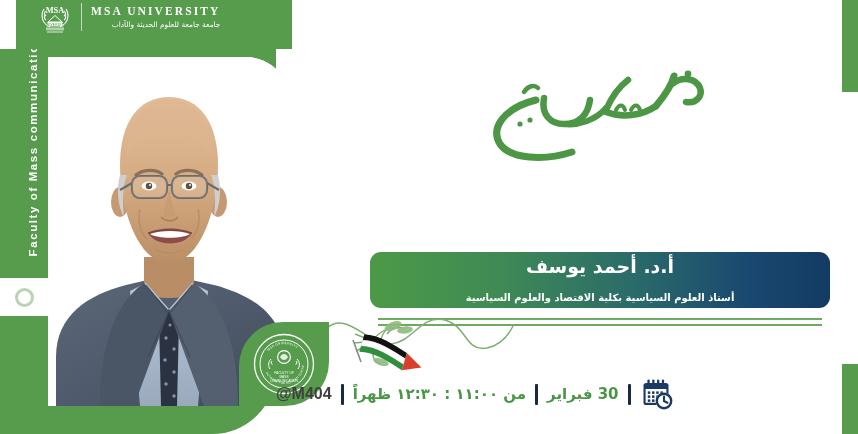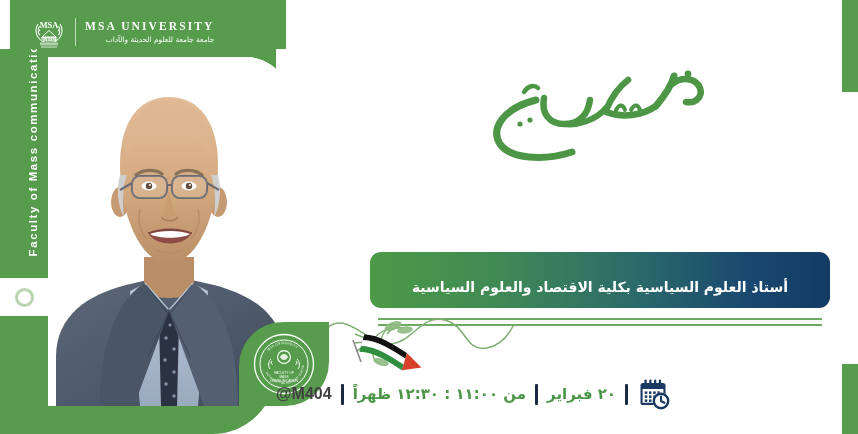--- a/index.html
+++ b/index.html
@@ -5,22 +5,22 @@
   html,body{margin:0;padding:0;}
   body{
     width:858px;height:434px;overflow:hidden;
     background:#ffffff;
     font-family:"Liberation Sans","DejaVu Sans",sans-serif;
   }
   .poster{position:relative;width:858px;height:434px;background:#ffffff;overflow:hidden;}
 
   
   .header-bar{
-    position:absolute;left:10px;top:0;width:276px;height:49px;
-    background:#569c4c;display:flex;align-items:flex-end;z-index:6;
+    position:absolute;left:16px;top:0;width:276px;height:49px;
+    background:#569c4c;display:flex;align-items:flex-start;z-index:6;
   }
   .msa-logo-wrap{display:flex;align-items:center;padding-left:22px;gap:9px;}
   .crest{width:34px;height:34px;position:relative;flex:0 0 auto;}
   .crest svg{display:block;}
   .logo-divider{width:1px;height:28px;background:rgba(255,255,255,.65);}
   .logo-text{display:flex;flex-direction:column;justify-content:center;line-height:1;}
   .logo-en{
     color:#ffffff;font-size:11.5px;font-weight:700;letter-spacing:2.1px;
     font-family:"Liberation Serif","DejaVu Serif",serif;
   }
@@ -93,21 +93,21 @@
     border-radius:11px;
     background:linear-gradient(90deg,#4c9a47 0%,#3f8a55 28%,#2a6a6a 58%,#1a4870 82%,#133b63 100%);
     display:flex;flex-direction:column;align-items:center;justify-content:center;
     direction:rtl;
   }
   .speaker-name{
     color:#ffffff;font-size:19px;font-weight:700;line-height:1.15;
     font-family:"DejaVu Sans",sans-serif;
   }
   .speaker-title{
-    color:#ffffff;font-size:14px;font-weight:700;line-height:1.2;margin-top:14px;
+    color:#ffffff;font-size:10px;font-weight:700;line-height:1.2;margin-top:14px;
     font-family:"DejaVu Sans",sans-serif;
   }
   .rule{position:absolute;height:2px;background:#6faa62;}
   .rule-1{left:78px;top:318px;width:444px;}
   .rule-2{left:78px;top:324px;width:444px;}
 
   
   .flag-deco{position:absolute;left:25px;top:300px;width:190px;height:80px;}
 
   
@@ -320,20 +320,21 @@
           <circle cx="110" cy="58" r="2.6" fill="#4c9646" stroke="none"></circle>
           <circle cx="100" cy="62" r="2.6" fill="#4c9646" stroke="none"></circle>
 
           <path d="M104 30 C108 24 114 22 118 26" stroke-width="4.5"></path>
         </g>
       </svg>
     </div>
 
 
     <div class="speaker-banner">
+      <div class="speaker-name">أ.د. أحمد يوسف</div>
       <div class="speaker-title">أستاذ العلوم السياسية بكلية الاقتصاد والعلوم السياسية</div>
     </div>
 
     <div class="rule rule-1"></div>
     <div class="rule rule-2"></div>
 
     <div class="flag-deco">
       <svg width="190" height="80" viewBox="0 0 190 80">
 
         <path d="M2 28 C22 10 44 46 66 44 C88 42 96 14 120 20 C142 26 140 52 162 48 C176 45 184 34 188 26" fill="none" stroke="#7fae72" stroke-width="1.5"></path>
@@ -389,21 +390,21 @@
             <rect x="16.2" y="18.4" width="2.5" height="2.5"></rect>
             <rect x="7.8" y="22.4" width="2.5" height="2.5"></rect>
             <rect x="12" y="22.4" width="2.5" height="2.5"></rect>
           </g>
           <circle cx="24" cy="24" r="8.4" fill="#ffffff"></circle>
           <circle cx="24" cy="24" r="7.2" fill="none" stroke="#1b3a63" stroke-width="2.4"></circle>
           <path d="M24 19.6 L24 24 L27.4 25.8" fill="none" stroke="#1b3a63" stroke-width="2.1" stroke-linecap="round"></path>
         </svg>
       </span>
       <span class="f-sep"></span>
-      <span class="f-text">٢٠ فبراير</span>
+      <span class="f-text">30 فبراير</span>
       <span class="f-sep"></span>
       <span class="f-text">من ١١:٠٠ : ١٢:٣٠ ظهراً</span>
       <span class="f-sep"></span>
       <span class="f-room">@M404</span>
     </div>
   </div>
 
   <div class="edge-bar edge-top"></div>
   <div class="edge-bar edge-bottom"></div>
 

